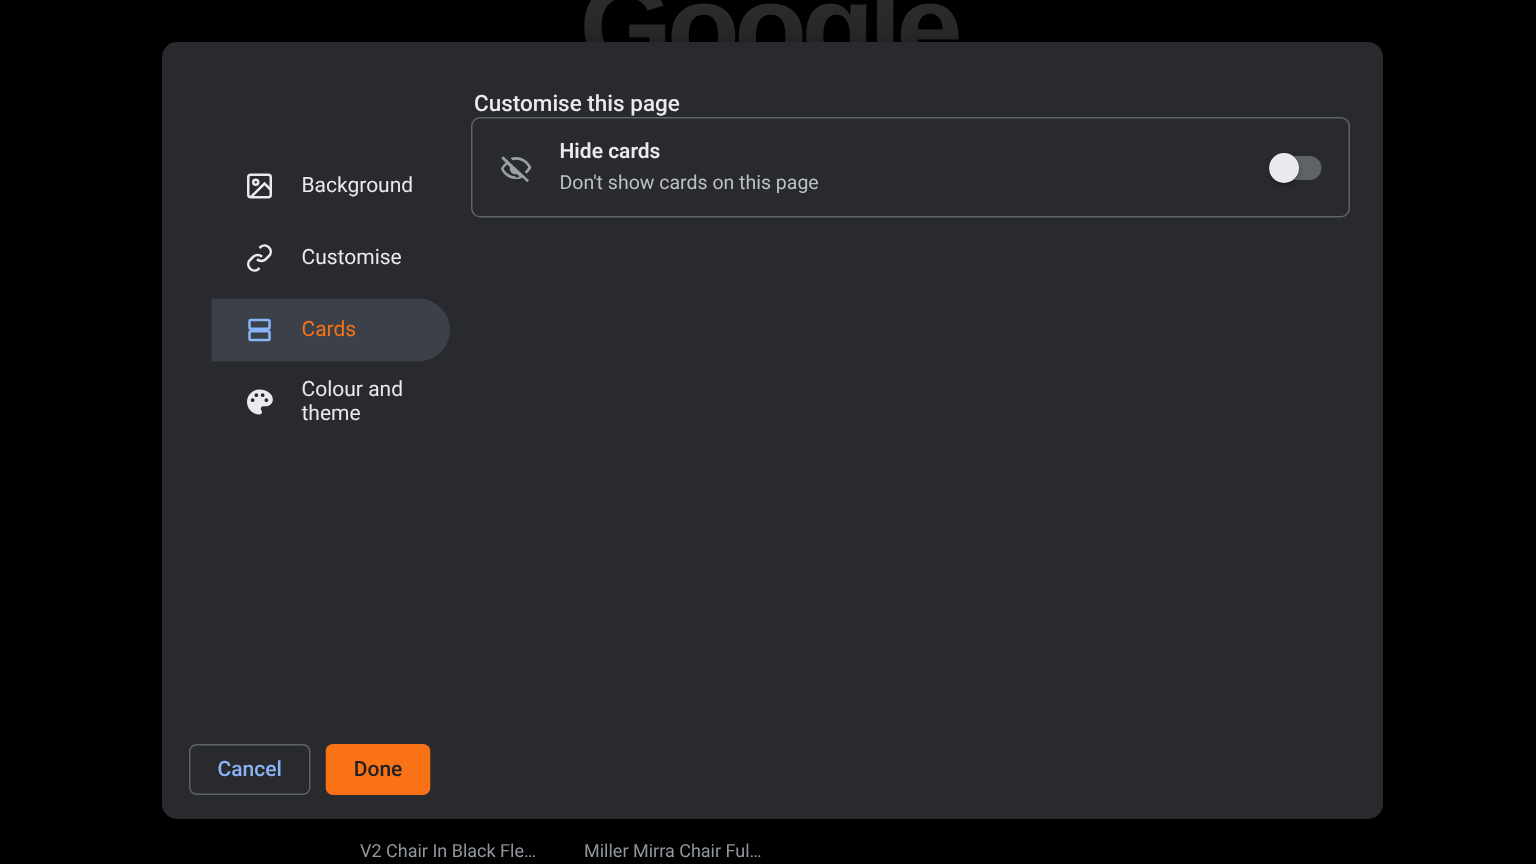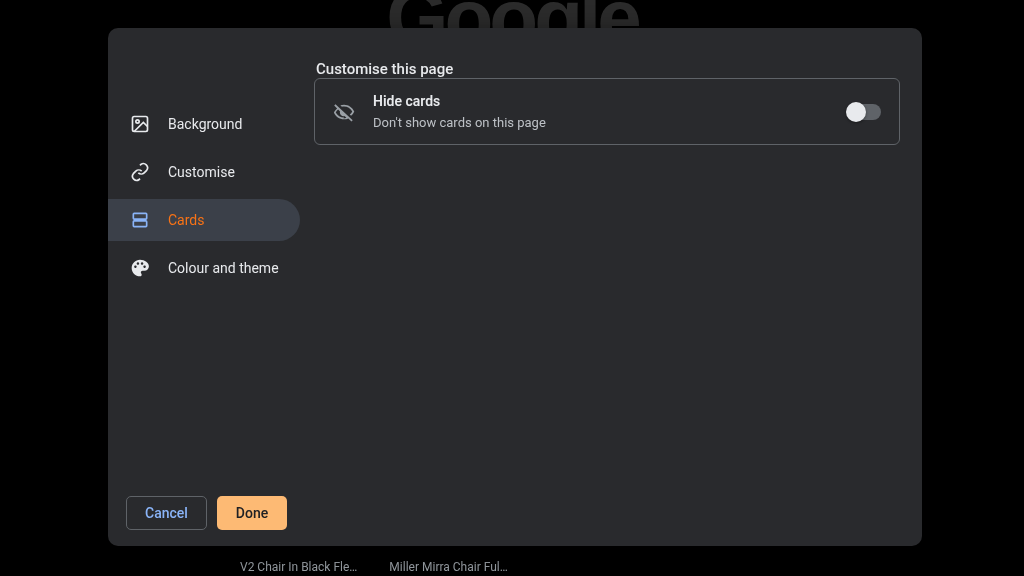--- a/index.html
+++ b/index.html
@@ -48,20 +48,21 @@
   .modal-body {
     flex: 1;
     display: flex;
     overflow: hidden;
   }
   .sidebar {
     width: 200px;
     padding-top: 72px;
     display: flex;
     flex-direction: column;
+    padding-left: 33px;
   }
   .sidebar-item {
     display: flex;
     align-items: center;
     gap: 18px;
     height: 42px;
     padding-left: 22px;
     margin: 3px 8px 3px 0;
     border-radius: 0 21px 21px 0;
     font-size: 14px;
@@ -145,21 +146,21 @@
     border-radius: 5px;
     cursor: pointer;
     border: 1px solid transparent;
   }
   .btn-cancel {
     background: transparent;
     color: #8ab4f8;
     border: 1px solid #5f6368;
   }
   .btn-done {
-    background: #fdba74;
+    background: #f97316;
     color: #202124;
   }
   svg { display: block; }
 </style>
 </head>
 <body>
 
 <div class="bg-logo">Google</div>
 <div class="bg-bottom">
   <span>V2 Chair In Black Fle…</span>

